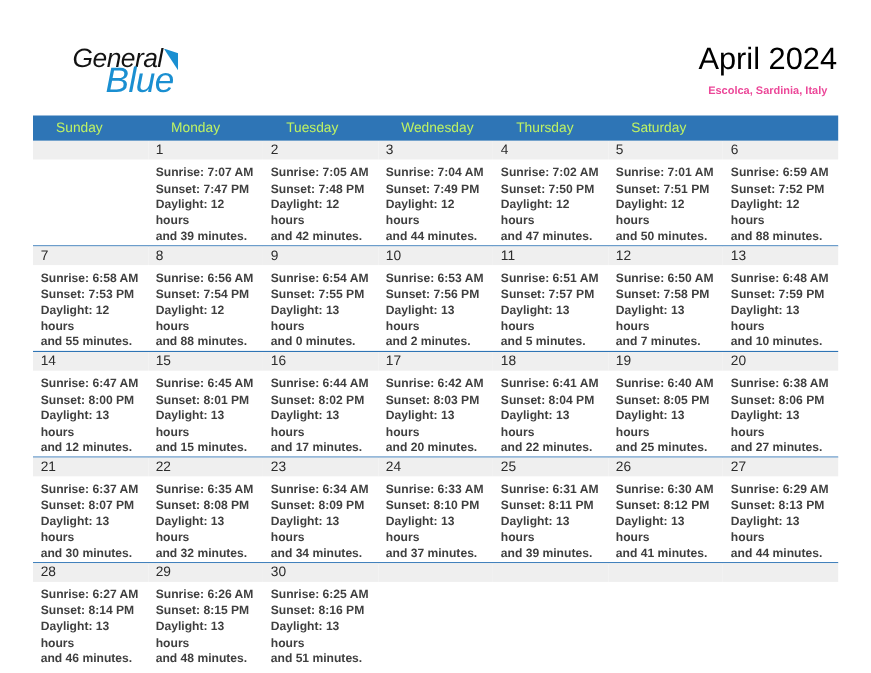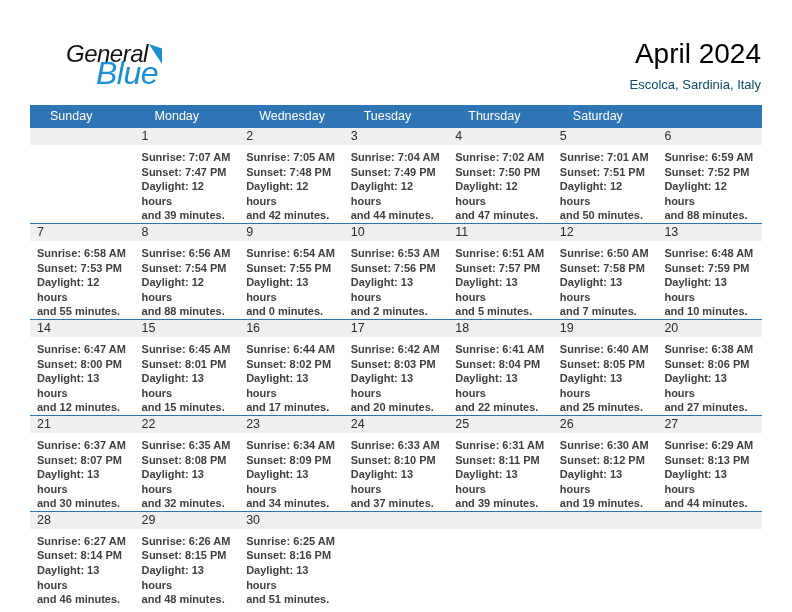--- a/index.html
+++ b/index.html
@@ -19,29 +19,29 @@
   }
   
   .logo{position:absolute;left:66px;top:42px;width:96px;font-style:italic;}
   .brand-top{display:flex;align-items:flex-start;}
   .brand-general{font-size:24px;line-height:24px;color:#131313;letter-spacing:-0.5px;}
   .brand-triangle{width:28px;height:20px;background:var(--logo-blue);
     clip-path:polygon(0 0,100% 22%,100% 100%);margin-left:1px;margin-top:2px;}
   .brand-blue{font-size:32px;line-height:22px;color:var(--logo-blue);
     text-align:right;margin-top:-4px;padding-right:4px;letter-spacing:-0.5px;}
   
-  .title-block{position:absolute;right:31px;top:38px;text-align:right;margin-left:12px;}
+  .title-block{position:absolute;right:31px;top:38px;text-align:center;margin-left:12px;}
   .title{font-size:28px;font-weight:400;color:#000000;line-height:32px;}
-  .location{font-size:13px;font-weight:400;color:#0c4a6e;margin-top:7px;}
+  .location{font-size:10px;font-weight:700;color:#ec4899;margin-top:7px;}
   
   .calendar{position:absolute;left:30px;top:105px;width:732px;}
   .day-headers{display:grid;grid-template-columns:repeat(7,1fr);
     background:var(--header-bg);height:23px;}
-  .day-header{color:#ffffff;font-size:12.5px;line-height:23px;padding-left:4px;
-    overflow:hidden;white-space:nowrap;margin-left:16px;}
+  .day-header{color:#bef264;font-size:12.5px;line-height:23px;padding-left:21px;
+    overflow:hidden;white-space:nowrap;}
   .week-row{display:grid;grid-template-columns:repeat(7,1fr);}
   .weeks .week-row:not(:first-child){border-top:1.5px solid var(--week-divider);}
   .day-cell{min-height:88px;}
   .date-band{height:17px;background:var(--band-bg);font-size:12.5px;
     line-height:17px;padding-left:7px;color:#2b2b2b;}
   .cell-body{padding:5px 6px 0 7px;font-size:11px;line-height:14.6px;color:#3f3f3f;font-weight:bold;}
 </style>
 </head>
 <body>
 
@@ -57,22 +57,22 @@
 
   <div class="title-block">
     <div class="title">April 2024</div>
     <div class="location">Escolca, Sardinia, Italy</div>
   </div>
 
   <div class="calendar">
     <div class="day-headers">
         <div class="day-header">Sunday</div>
         <div class="day-header">Monday</div>
+        <div class="day-header">Tuesday</div>
         <div class="day-header">Wednesday</div>
-        <div class="day-header">Tuesday</div>
         <div class="day-header">Thursday</div>
         <div class="day-header">Saturday</div>
       </div>
     <div class="weeks">
         <div class="week-row">
           <div class="day-cell">
     <div class="date-band"></div>
     <div class="cell-body">
       <div></div>
       <div></div>
@@ -360,21 +360,21 @@
               </div>
     </div>
   </div>
           <div class="day-cell">
     <div class="date-band">26</div>
     <div class="cell-body">
       <div>Sunrise: 6:30 AM</div>
       <div>Sunset: 8:12 PM</div>
       <div>
                 <div>Daylight: 13 hours</div>
-                <div>and 19 minutes.</div>
+                <div>and 41 minutes.</div>
               </div>
     </div>
   </div>
           <div class="day-cell">
     <div class="date-band">27</div>
     <div class="cell-body">
       <div>Sunrise: 6:29 AM</div>
       <div>Sunset: 8:13 PM</div>
       <div>
                 <div>Daylight: 13 hours</div>

